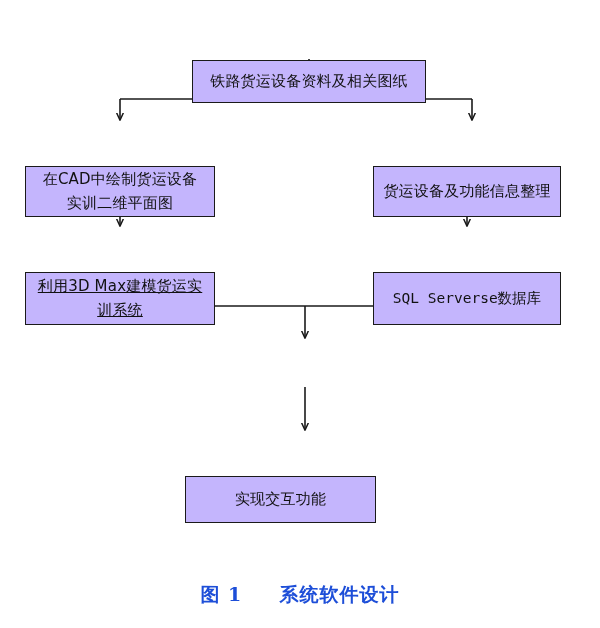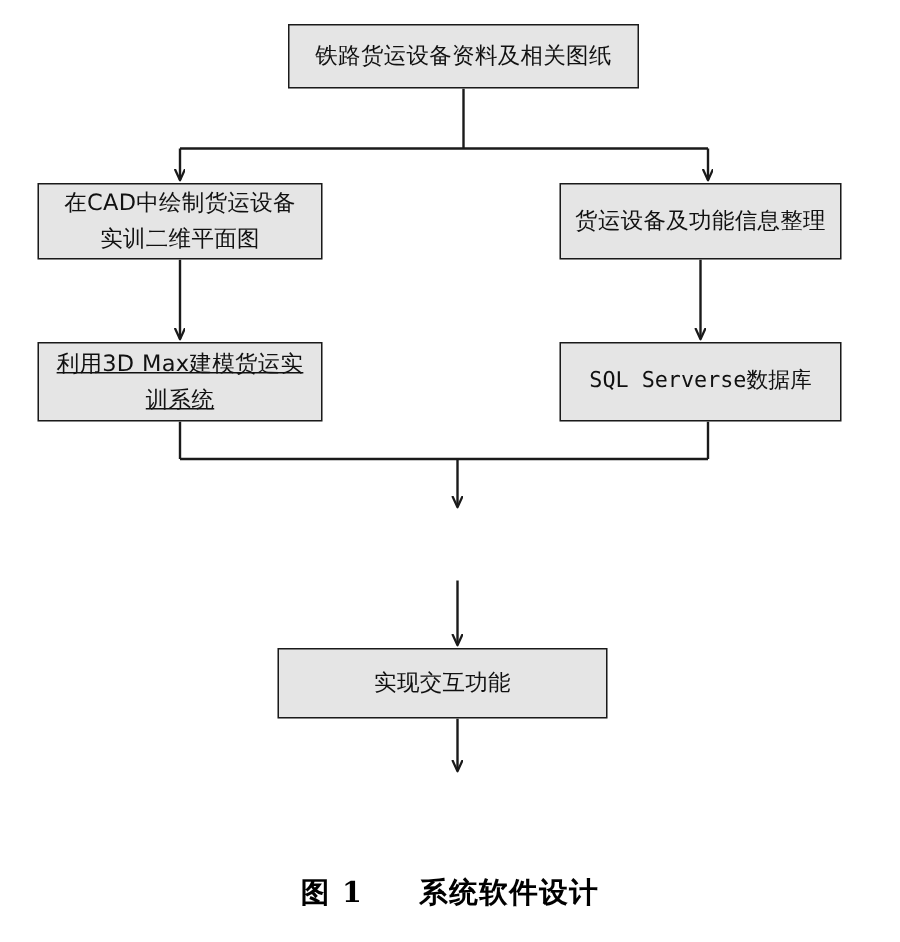--- a/index.html
+++ b/index.html
@@ -25,60 +25,61 @@
     left: 0;
     top: 0;
     width: 600px;
     height: 628px;
     pointer-events: none;
   }
   .node-box {
     position: absolute;
     box-sizing: border-box;
     border: 1.6px solid #1a1a1a;
-    background: #e5e5e5;
+    background: #c4b5fd;
     display: flex;
     align-items: center;
     justify-content: center;
     text-align: center;
     padding: 2px 8px;
     line-height: 1.55;
     font-size: 15px;
     letter-spacing: 0.2px;
     z-index: 2;
+    margin-top: 44px;
   }
   .node-label {
     display: block;
     white-space: pre-line;
   }
   .node-mono {
     font-family: "DejaVu Sans Mono", "Liberation Mono", monospace;
     font-size: 14.5px;
     letter-spacing: 0px;
   }
   
   #node-source      { left: 192px; top: 16px;  width: 234px; height: 43px; }
   #node-cad         { left: 25px;  top: 122px; width: 190px; height: 51px; }
   #node-info        { left: 373px; top: 122px; width: 188px; height: 51px; }
   #node-3dmax       { left: 25px;  top: 228px; width: 190px; height: 53px; text-decoration: underline; }
   #node-sql         { left: 373px; top: 228px; width: 188px; height: 53px; }
   #node-unity       { left: 185px; top: 340px; width: 240px; height: 47px; }
-  #node-interaction { left: 185px; top: 432px; width: 220px; height: 47px; }
+  #node-interaction { left: 185px; top: 432px; width: 191px; height: 47px; }
   #node-result      { left: 185px; top: 516px; width: 240px; height: 47px; }
 
   #figure-caption {
     position: absolute;
     left: 0;
     top: 582px;
     width: 600px;
     text-align: center;
     font-family: "DejaVu Serif", "Liberation Serif", serif;
     font-size: 19px;
     font-weight: bold;
-    color: #000000;
+    color: #1d4ed8;
     letter-spacing: 1px;
   }
   #figure-caption .cap-gap { display: inline-block; width: 22px; }
 </style>
 </head>
 <body>
 
 <div id="diagram-root">
 
   <svg id="connector-layer" viewBox="0 0 600 628" width="600" height="628" xmlns="http://www.w3.org/2000/svg">

